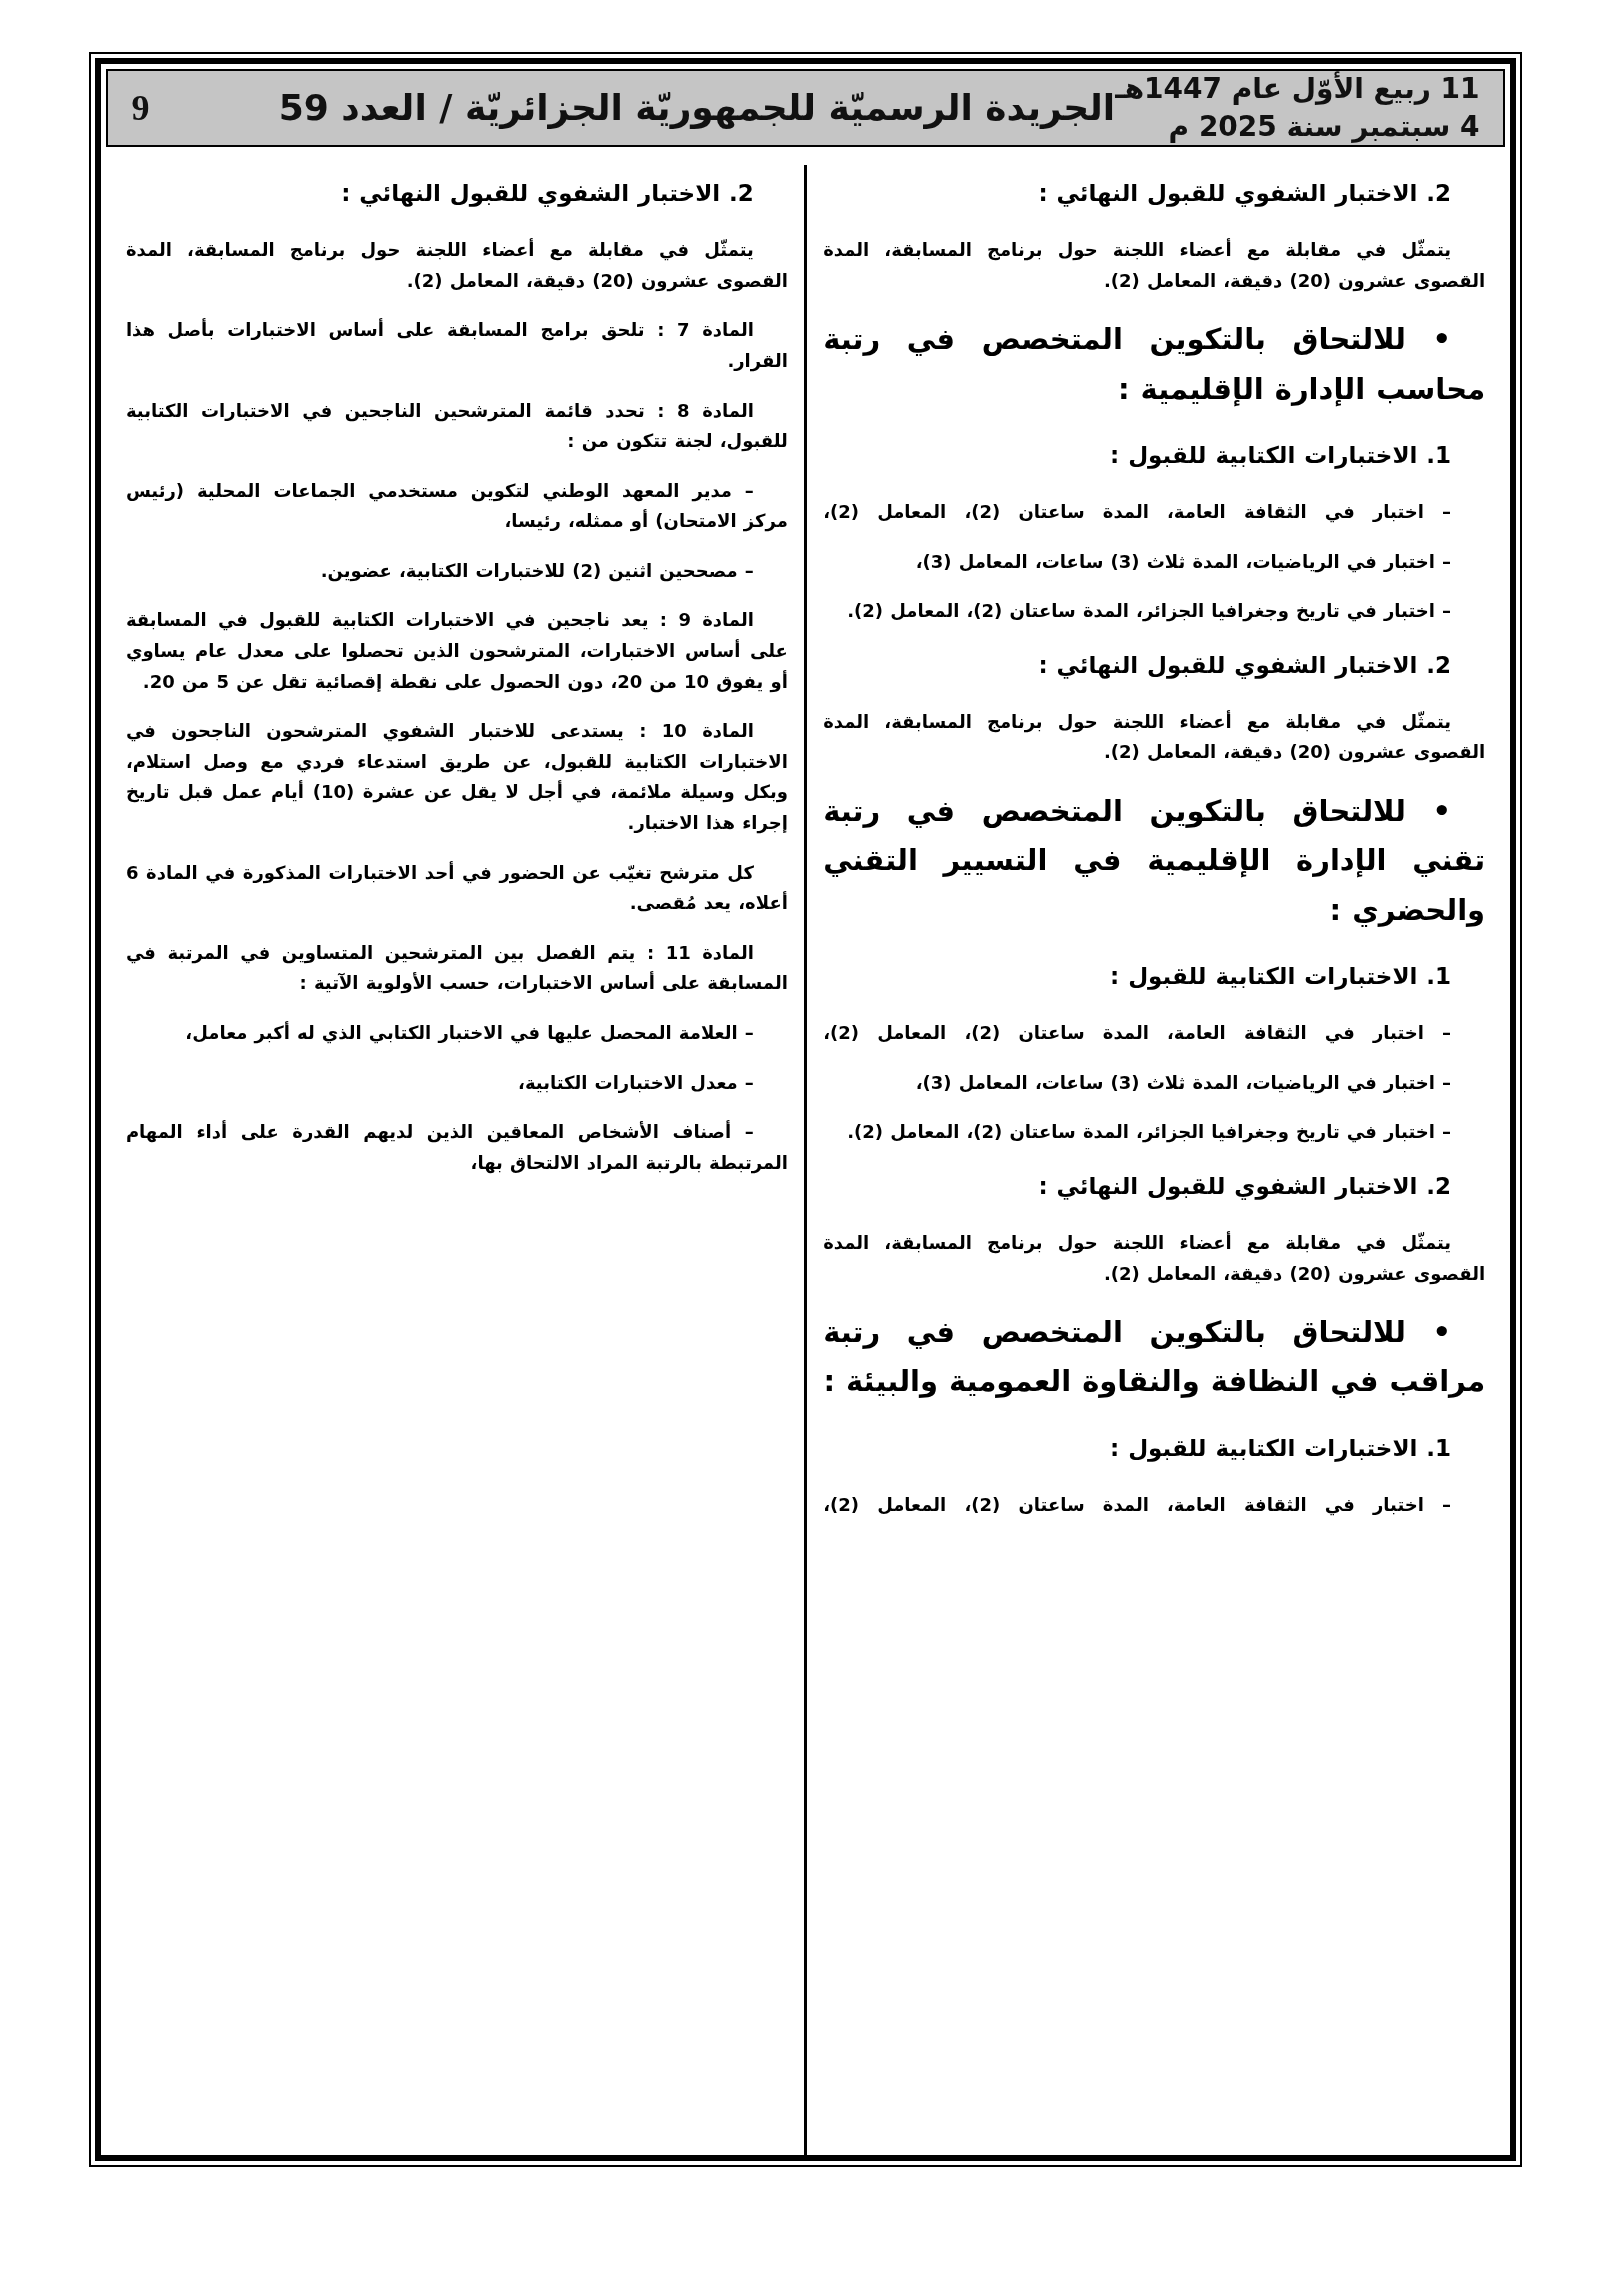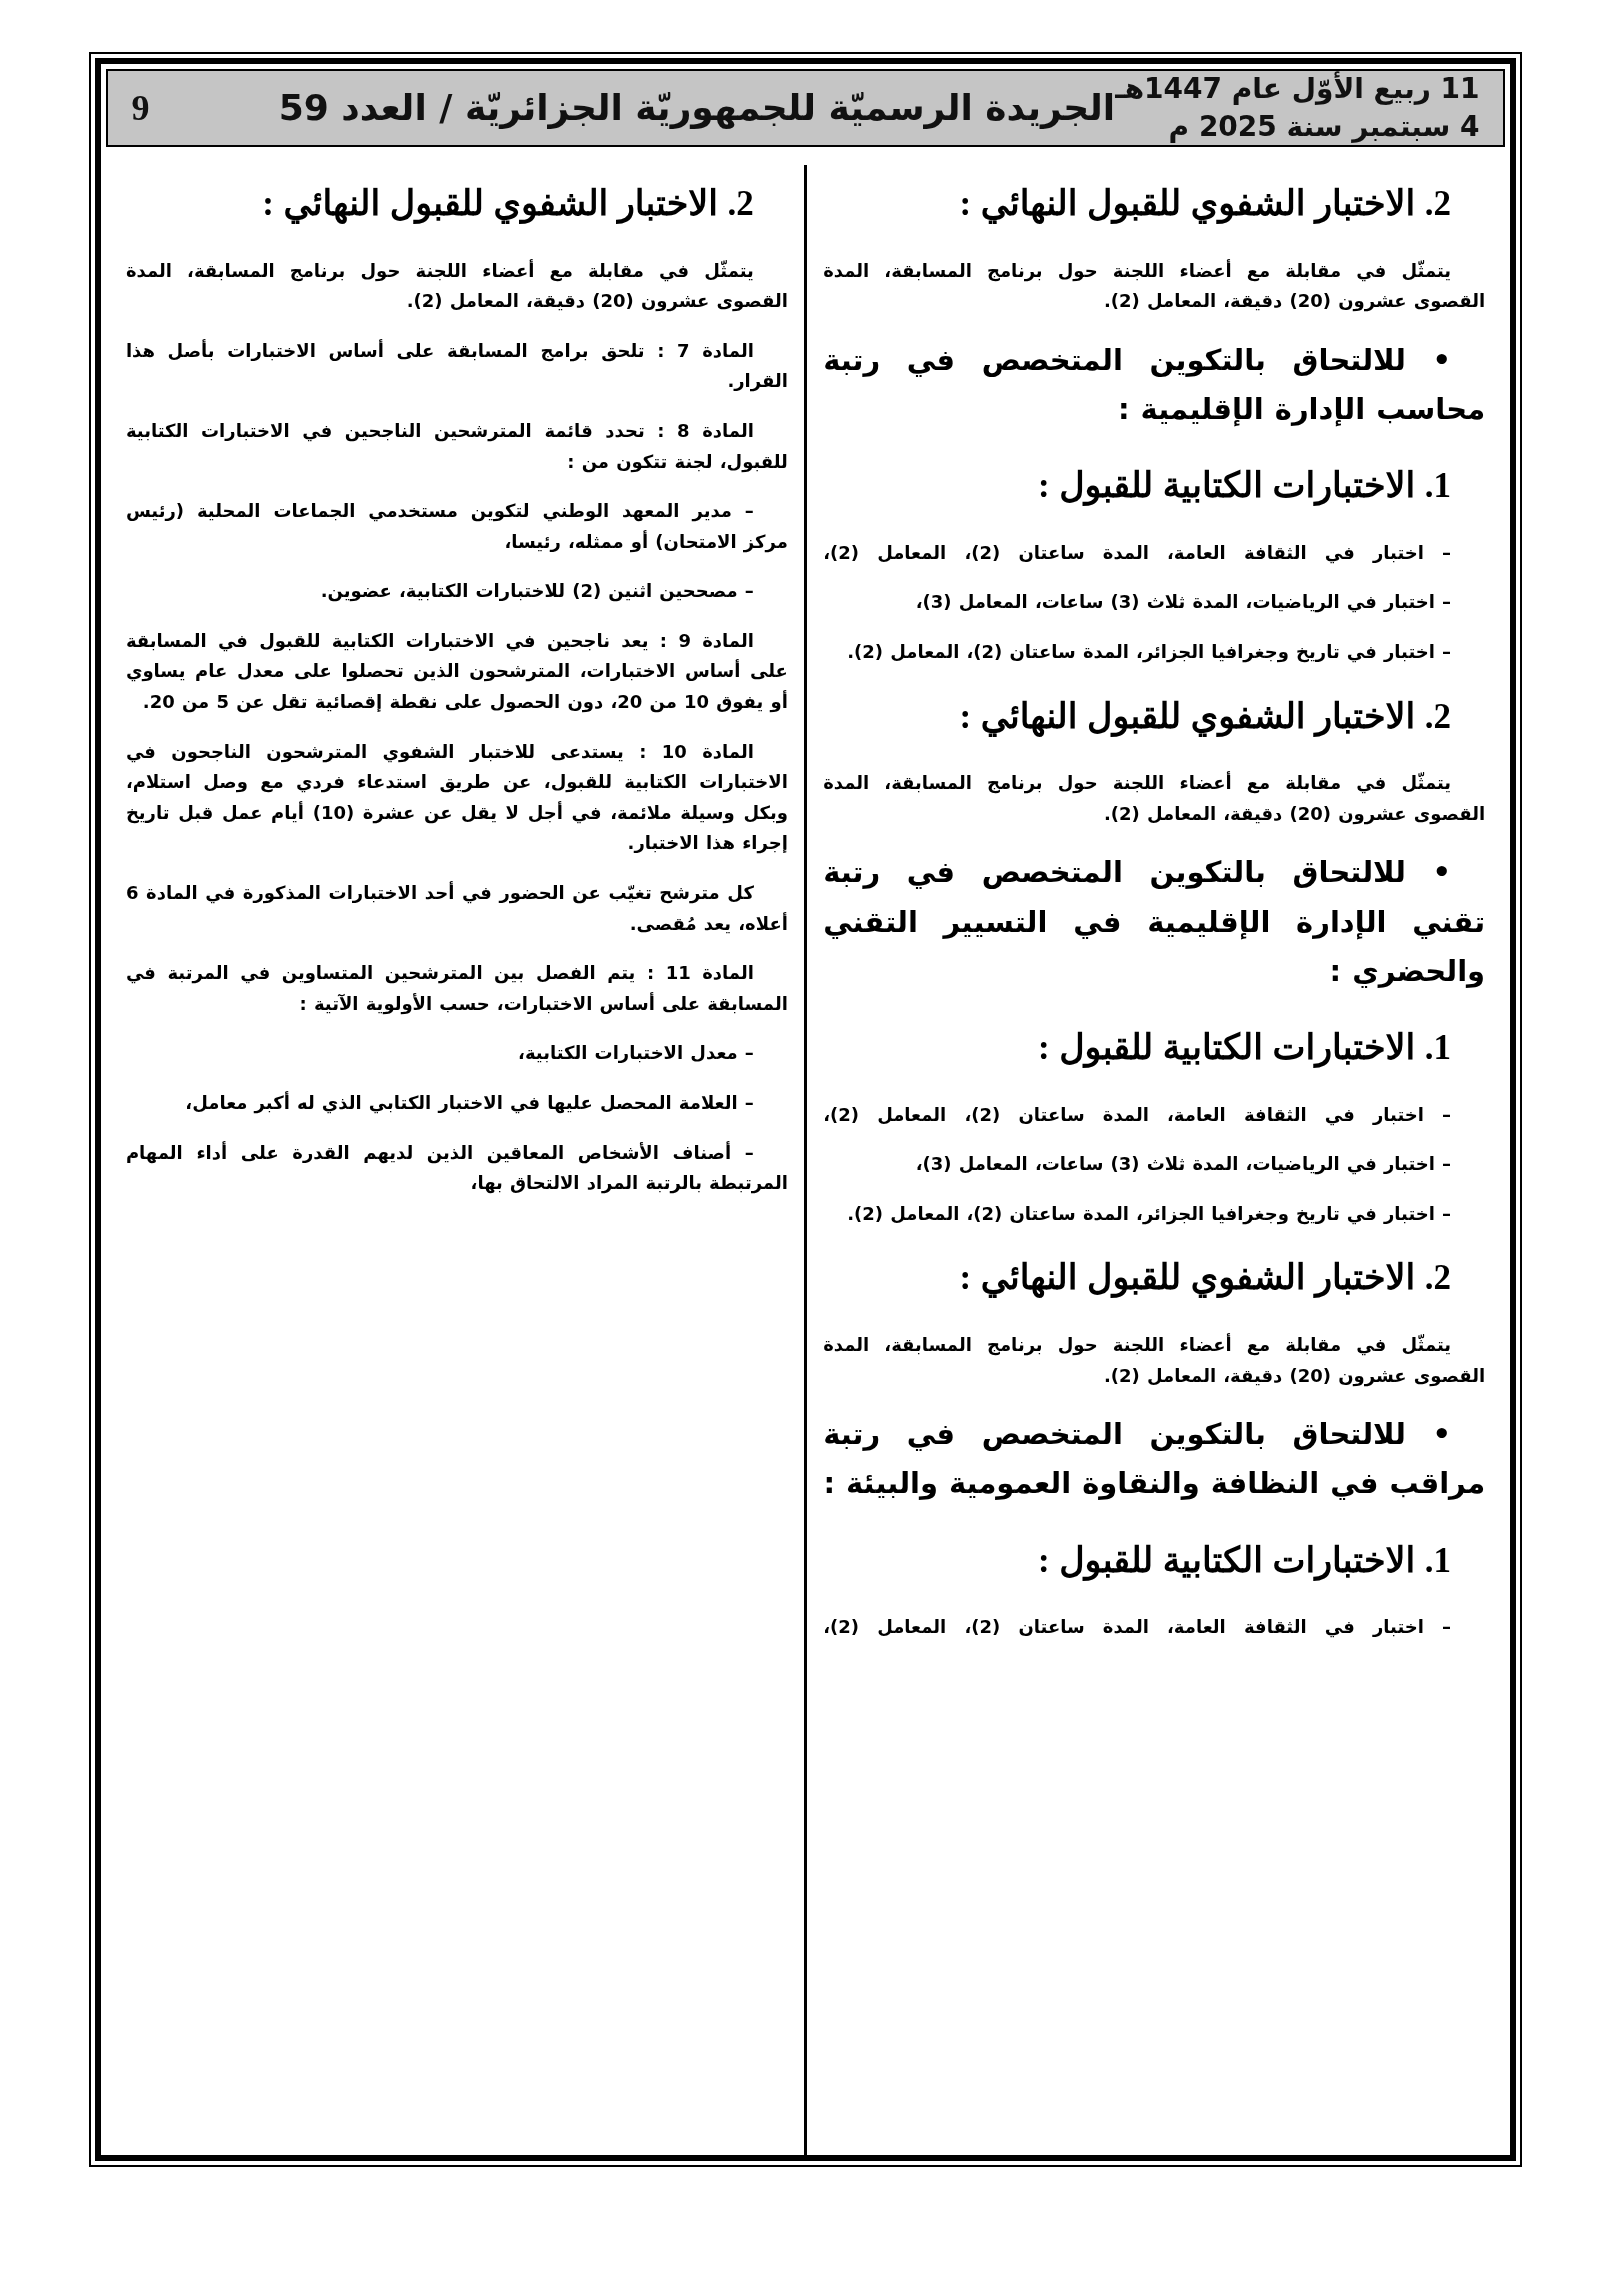--- a/index.html
+++ b/index.html
@@ -46,21 +46,21 @@
   .column-divider{
     flex:0 0 2.7px;background:#000;align-self:stretch;margin-bottom:0;
   }
   .column p{
     margin:0 0 19px 0;
     font-size:18px;font-weight:bold;line-height:1.7;
     text-align:justify;text-indent:34px;
     word-spacing:0.9px;
   }
   .column p.heading{
-    font-size:35px;margin:3.6px 0 22px 0;letter-spacing:-0.5px;font-family:Liberation Serif, serif;
+    font-size:23px;margin:3.6px 0 22px 0;letter-spacing:-0.5px;
   }
   .column p.bullet-heading{
     font-size:29px;margin:1.8px 0 22px 0;letter-spacing:-0.5px;
   }
   .column p.stretch{
     text-align-last:justify;
   }
   .article-label{letter-spacing:-0.5px;}
 </style>
 </head>
@@ -107,21 +107,21 @@
           <p class="heading">2. الاختبار الشفوي للقبول النهائي :</p>
           <p class="para">يتمثّل في مقابلة مع أعضاء اللجنة حول برنامج المسابقة، المدة القصوى عشرون (20) دقيقة، المعامل (2).</p>
           <p class="article"><span class="article-label">المادة 7 :</span> <span>تلحق برامج المسابقة على أساس الاختبارات بأصل هذا القرار.</span></p>
           <p class="article"><span class="article-label">المادة 8 :</span> <span>تحدد قائمة المترشحين الناجحين في الاختبارات الكتابية للقبول، لجنة تتكون من :</span></p>
           <p class="dash">– مدير المعهد الوطني لتكوين مستخدمي الجماعات المحلية (رئيس مركز الامتحان) أو ممثله، رئيسا،</p>
           <p class="dash">– مصححين اثنين (2) للاختبارات الكتابية، عضوين.</p>
           <p class="article"><span class="article-label">المادة 9 :</span> <span>يعد ناجحين في الاختبارات الكتابية للقبول في المسابقة على أساس الاختبارات، المترشحون الذين تحصلوا على معدل عام يساوي أو يفوق 10 من 20، دون الحصول على نقطة إقصائية تقل عن 5 من 20.</span></p>
           <p class="article"><span class="article-label">المادة 10 :</span> <span>يستدعى للاختبار الشفوي المترشحون الناجحون في الاختبارات الكتابية للقبول، عن طريق استدعاء فردي مع وصل استلام، وبكل وسيلة ملائمة، في أجل لا يقل عن عشرة (10) أيام عمل قبل تاريخ إجراء هذا الاختبار.</span></p>
           <p class="para">كل مترشح تغيّب عن الحضور في أحد الاختبارات المذكورة في المادة 6 أعلاه، يعد مُقصى.</p>
           <p class="article"><span class="article-label">المادة 11 :</span> <span>يتم الفصل بين المترشحين المتساوين في المرتبة في المسابقة على أساس الاختبارات، حسب الأولوية الآتية :</span></p>
+          <p class="dash">– العلامة المحصل عليها في الاختبار الكتابي الذي له أكبر معامل،</p>
           <p class="dash">– معدل الاختبارات الكتابية،</p>
-          <p class="dash">– العلامة المحصل عليها في الاختبار الكتابي الذي له أكبر معامل،</p>
           <p class="dash">– أصناف الأشخاص المعاقين الذين لديهم القدرة على أداء المهام المرتبطة بالرتبة المراد الالتحاق بها،</p>
         </div>
     </div>
 
   </div>
 </div>
 
 
 </body></html>

